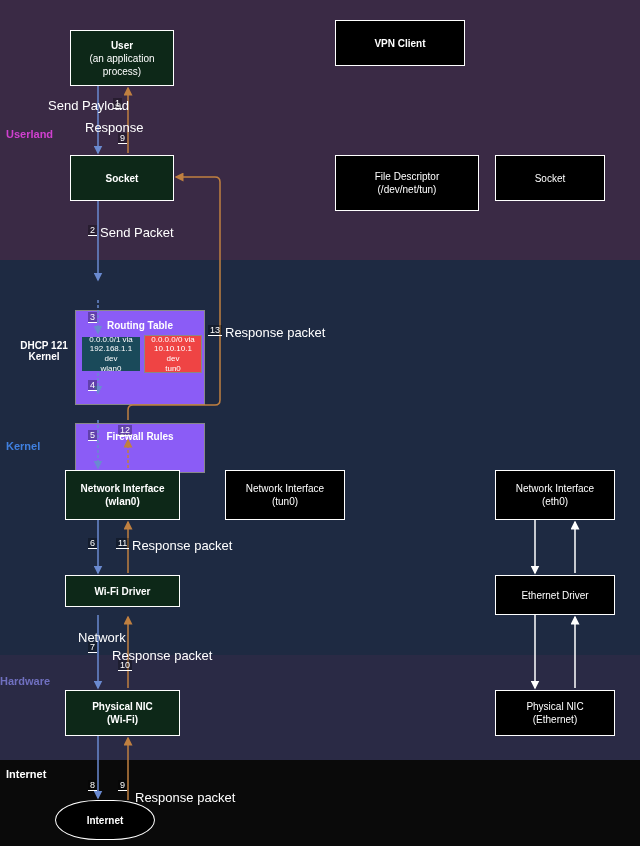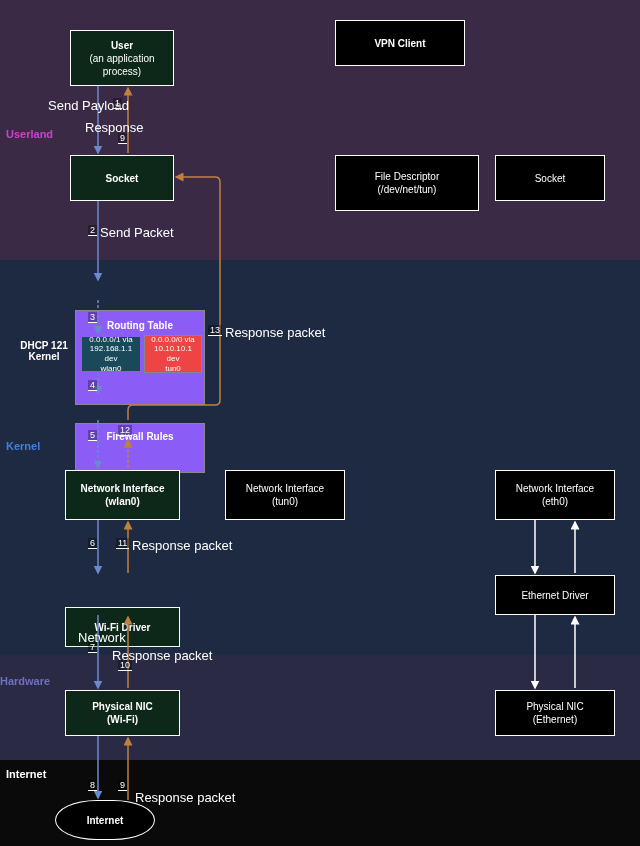--- a/index.html
+++ b/index.html
@@ -150,21 +150,21 @@
 </div>
 <div class="box" style="top:470px; left:225px; width:120px; height:50px">
   <div>Network Interface</div>
   <div>(tun0)</div>
 </div>
 <div class="box" style="top:470px; left:495px; width:120px; height:50px">
   <div>Network Interface</div>
   <div>(eth0)</div>
 </div>
 
-<div class="box green" style="top:607px; left:65px; width:115px; height:40px">
+<div class="box green" style="top:575px; left:65px; width:115px; height:32px">
   <div style="font-weight:bold">Wi-Fi Driver</div>
 </div>
 <div class="box" style="top:575px; left:495px; width:120px; height:40px">
   <div>Ethernet Driver</div>
 </div>
 
 <div class="box green" style="top:690px; left:65px; width:115px; height:46px">
   <div style="font-weight:bold">Physical NIC</div>
   <div style="font-weight:bold">(Wi-Fi)</div>
 </div>

